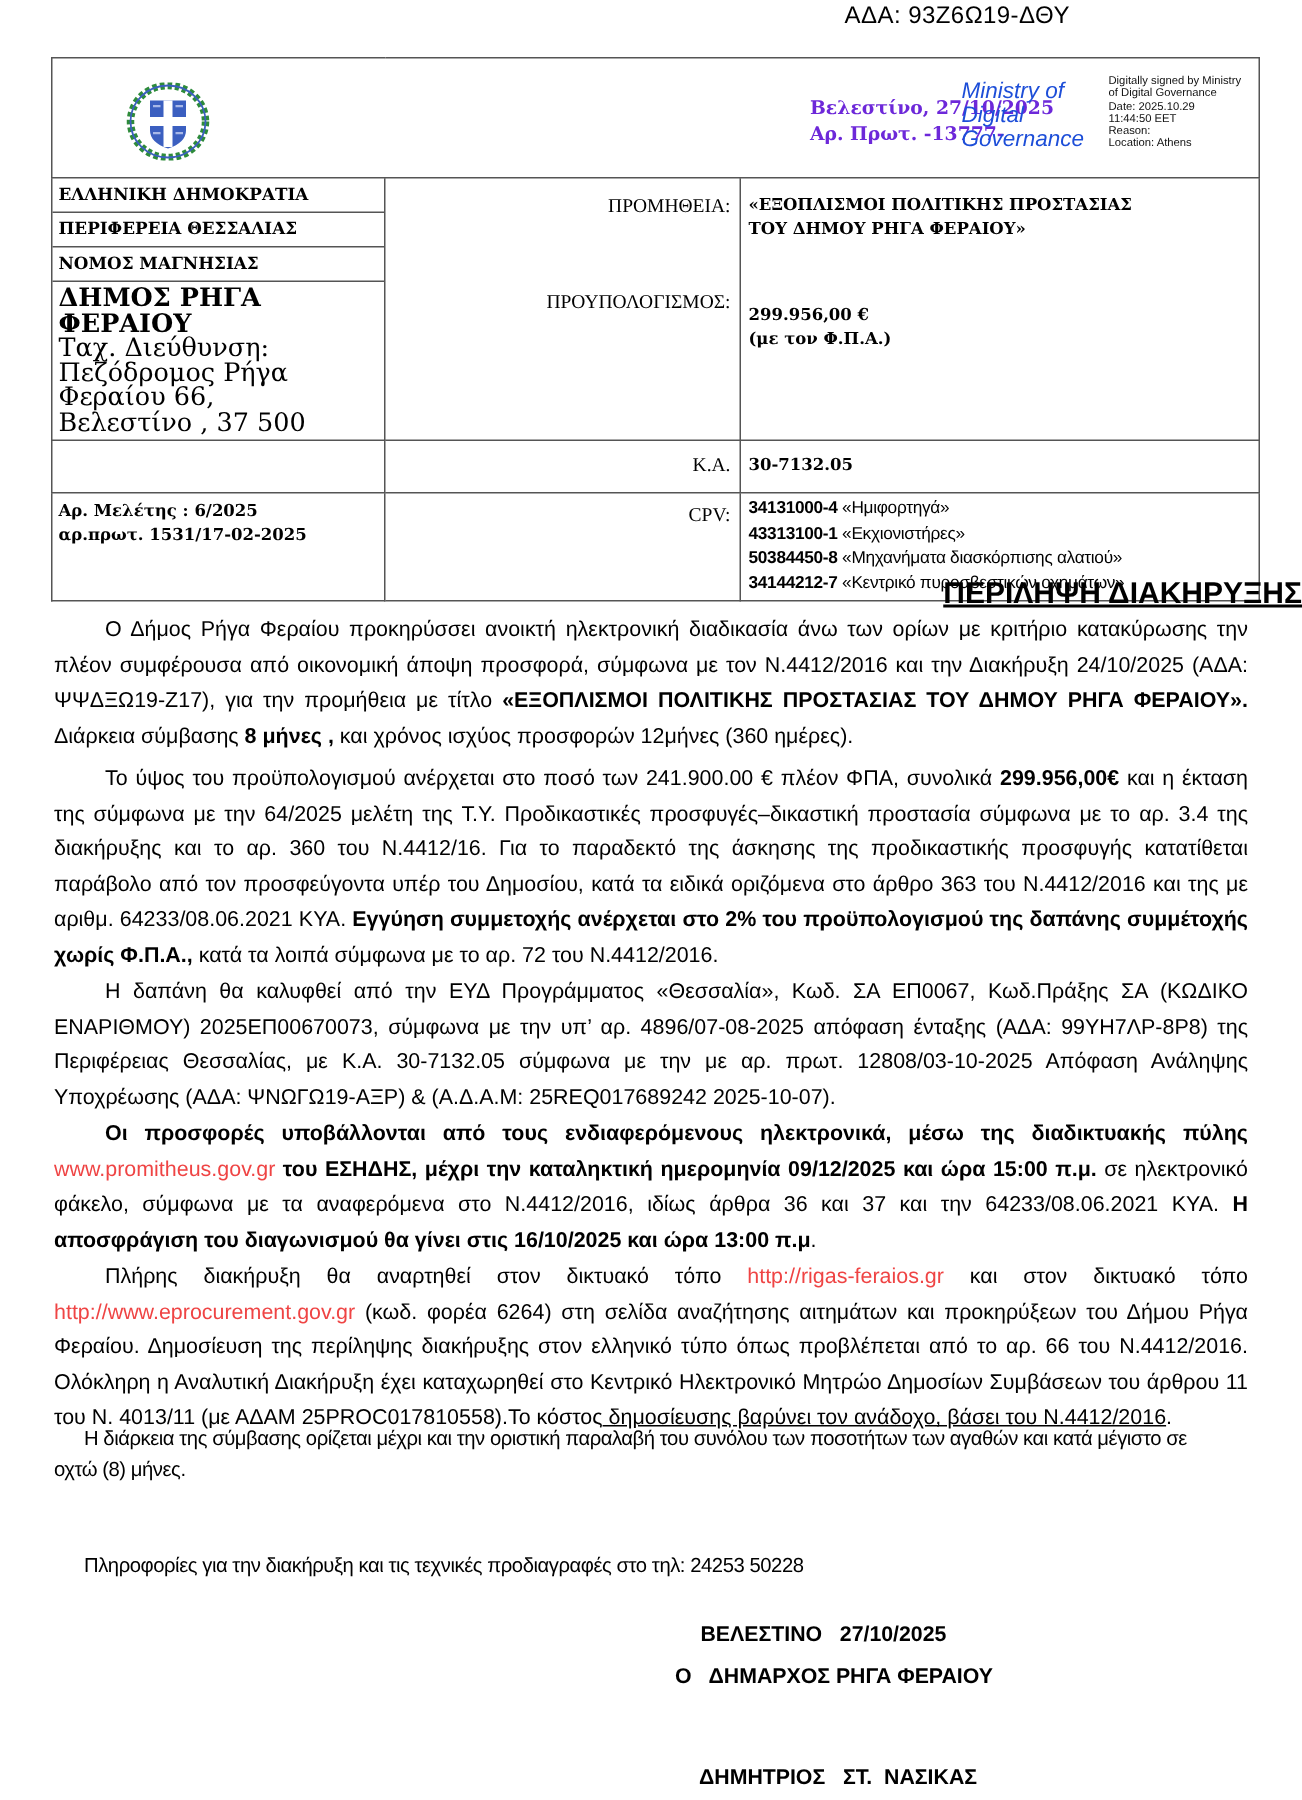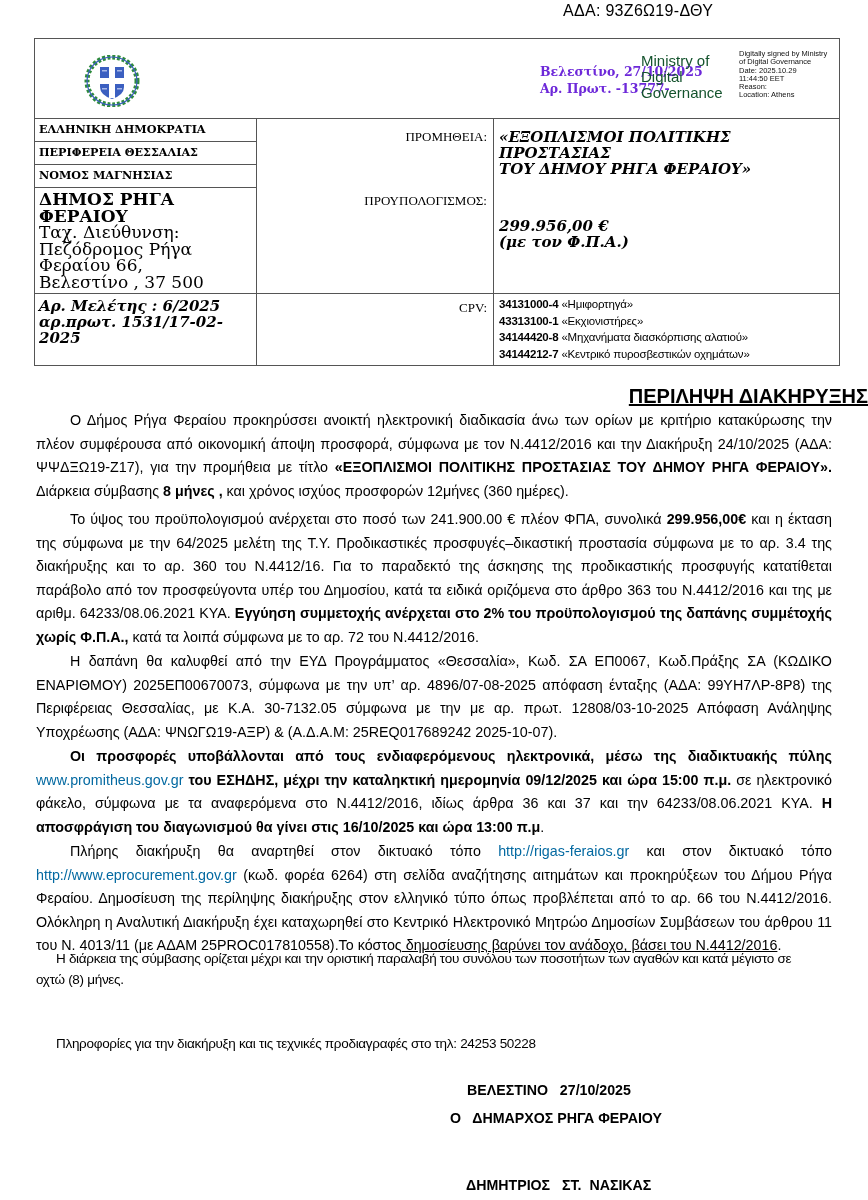--- a/index.html
+++ b/index.html
@@ -9,38 +9,38 @@
   .ada { position: absolute; left: 563px; top: 2px; font-size: 16px; letter-spacing: 0.3px; font-family: "Liberation Sans", sans-serif; }
 
   .hdr-table { position: absolute; left: 34px; top: 38px; width: 806px; border-collapse: collapse; }
   .hdr-table td { border: 1px solid #555; vertical-align: top; }
 
   .top-row { height: 80px; position: relative; }
 
   .emblem { position: absolute; left: 49px; top: 16px; width: 56px; height: 52px; }
 
   .top-date { position: absolute; left: 505px; top: 24px; font-family: "DejaVu Serif", serif; font-weight: bold; font-size: 12.5px; color: #6d28d9; line-height: 17px; }
-  .top-sigbig { position: absolute; left: 606px; top: 14px; font-family: "Liberation Sans", sans-serif; font-size: 15px; line-height: 16px; color: #14532d; }
+  .top-sigbig { position: absolute; left: 606px; top: 14px; font-family: "Liberation Sans", sans-serif; font-size: 15px; line-height: 16px; color: #1d4ed8; font-style: italic; }
   .top-sig { position: absolute; left: 704px; top: 11px; font-family: "Liberation Sans", sans-serif; font-size: 7.5px; line-height: 8.3px; color: #111; }
   .lcell-row { border-bottom: 1px solid #555; height: 23px; padding: 3px 4px 0 4px; font-family: "DejaVu Serif", serif; font-weight: bold; font-size: 11.2px; }
   .lcell-addr { padding: 3px 4px; font-family: "DejaVu Serif", serif; font-size: 17px; line-height: 16.5px; }
   .lcell-addr .b { font-weight: bold; }
 
   .mid-label { text-align: right; font-family: "Liberation Serif", serif; font-size: 13px; padding: 4px 6px; }
-  .val { font-family: "DejaVu Serif", serif; font-weight: bold; font-size: 15px; padding: 4px 5px; line-height: 16px; font-style: italic; }
+  .val { font-family: "DejaVu Serif", serif; font-weight: bold; font-size: 11px; padding: 4px 5px; line-height: 16px; }
 
   .cpv-line { font-size: 11.5px; line-height: 16.5px; font-family: "Liberation Sans", sans-serif; letter-spacing: -0.2px; }
   .cpv-line .code { font-weight: bold; }
 
   .title { position: absolute; left: 0; width: 868px; top: 385px; text-align: right; font-weight: bold; font-size: 20px; text-decoration: underline; font-family: "Liberation Sans", sans-serif; }
 
   .body { position: absolute; left: 36px; width: 796px; font-family: "Liberation Sans", sans-serif; font-size: 14.3px; line-height: 23.6px; text-align: justify; }
   .body p { text-indent: 34px; }
   .body .b { font-weight: bold; }
-  .body .lnk { color: #0369a1; }
+  .body .lnk { color: #ef4444; }
   .body .u { text-decoration: underline; }
 
   .p1 { top: 409px; }
   .p2 { top: 508px; }
   .p3 { top: 650px; }
   .p4 { top: 745px; }
   .p5 { top: 840px; }
 
   .small { position: absolute; left: 36px; width: 760px; font-family: "Liberation Sans", sans-serif; font-size: 13.5px; line-height: 21px; letter-spacing: -0.3px; }
   .small p { text-indent: 20px; }
@@ -111,30 +111,35 @@
       <div class="val" style="padding-top:10px;">
         <div>«ΕΞΟΠΛΙΣΜΟΙ ΠΟΛΙΤΙΚΗΣ ΠΡΟΣΤΑΣΙΑΣ</div>
         <div>ΤΟΥ ΔΗΜΟΥ ΡΗΓΑ ΦΕΡΑΙΟΥ»</div>
       </div>
       <div class="val" style="padding-top:37px; height:85px;">
         <div>299.956,00 €</div>
         <div>(με τον Φ.Π.Α.)</div>
       </div>
     </td>
   </tr>
+  <tr style="height:35px;">
+    <td></td>
+    <td class="mid-label" style="padding-top:8px;">Κ.Α.</td>
+    <td class="val" style="padding-top:8px;">30-7132.05</td>
+  </tr>
   <tr style="height:72px;">
     <td class="val" style="padding:4px 4px;">
       <div>Αρ. Μελέτης  : 6/2025</div>
       <div>αρ.πρωτ. 1531/17-02-2025</div>
     </td>
     <td class="mid-label" style="padding-top:6px;">CPV:</td>
     <td style="padding:2px 5px;">
       <div class="cpv-line"><span class="code">34131000-4</span><span> «Ημιφορτηγά»</span></div>
       <div class="cpv-line"><span class="code">43313100-1</span><span> «Εκχιονιστήρες»</span></div>
-      <div class="cpv-line"><span class="code">34144420-8</span><span> «Μηχανήματα διασκόρπισης αλατιού»</span></div>
+      <div class="cpv-line"><span class="code">50384450-8</span><span> «Μηχανήματα διασκόρπισης αλατιού»</span></div>
       <div class="cpv-line"><span class="code">34144212-7</span><span> «Κεντρικό πυροσβεστικών οχημάτων»</span></div>
     </td>
   </tr>
 </tbody>
   </table>
 
 <div class="title">ΠΕΡΙΛΗΨΗ  ΔΙΑΚΗΡΥΞΗΣ</div>
 
 <div class="body p1">
   <p><span>Ο Δήμος Ρήγα Φεραίου   προκηρύσσει ανοικτή ηλεκτρονική διαδικασία άνω των ορίων με κριτήριο κατακύρωσης την πλέον συμφέρουσα από οικονομική άποψη προσφορά, σύμφωνα με τον Ν.4412/2016 και την Διακήρυξη 24/10/2025 (ΑΔΑ: ΨΨΔΞΩ19-Ζ17), για την προμήθεια με τίτλο </span><span class="b">«ΕΞΟΠΛΙΣΜΟΙ ΠΟΛΙΤΙΚΗΣ ΠΡΟΣΤΑΣΙΑΣ ΤΟΥ ΔΗΜΟΥ ΡΗΓΑ ΦΕΡΑΙΟΥ».</span><span> Διάρκεια σύμβασης </span><span class="b">8 μήνες ,</span><span> και χρόνος ισχύος προσφορών  12μήνες (360 ημέρες).</span></p>

